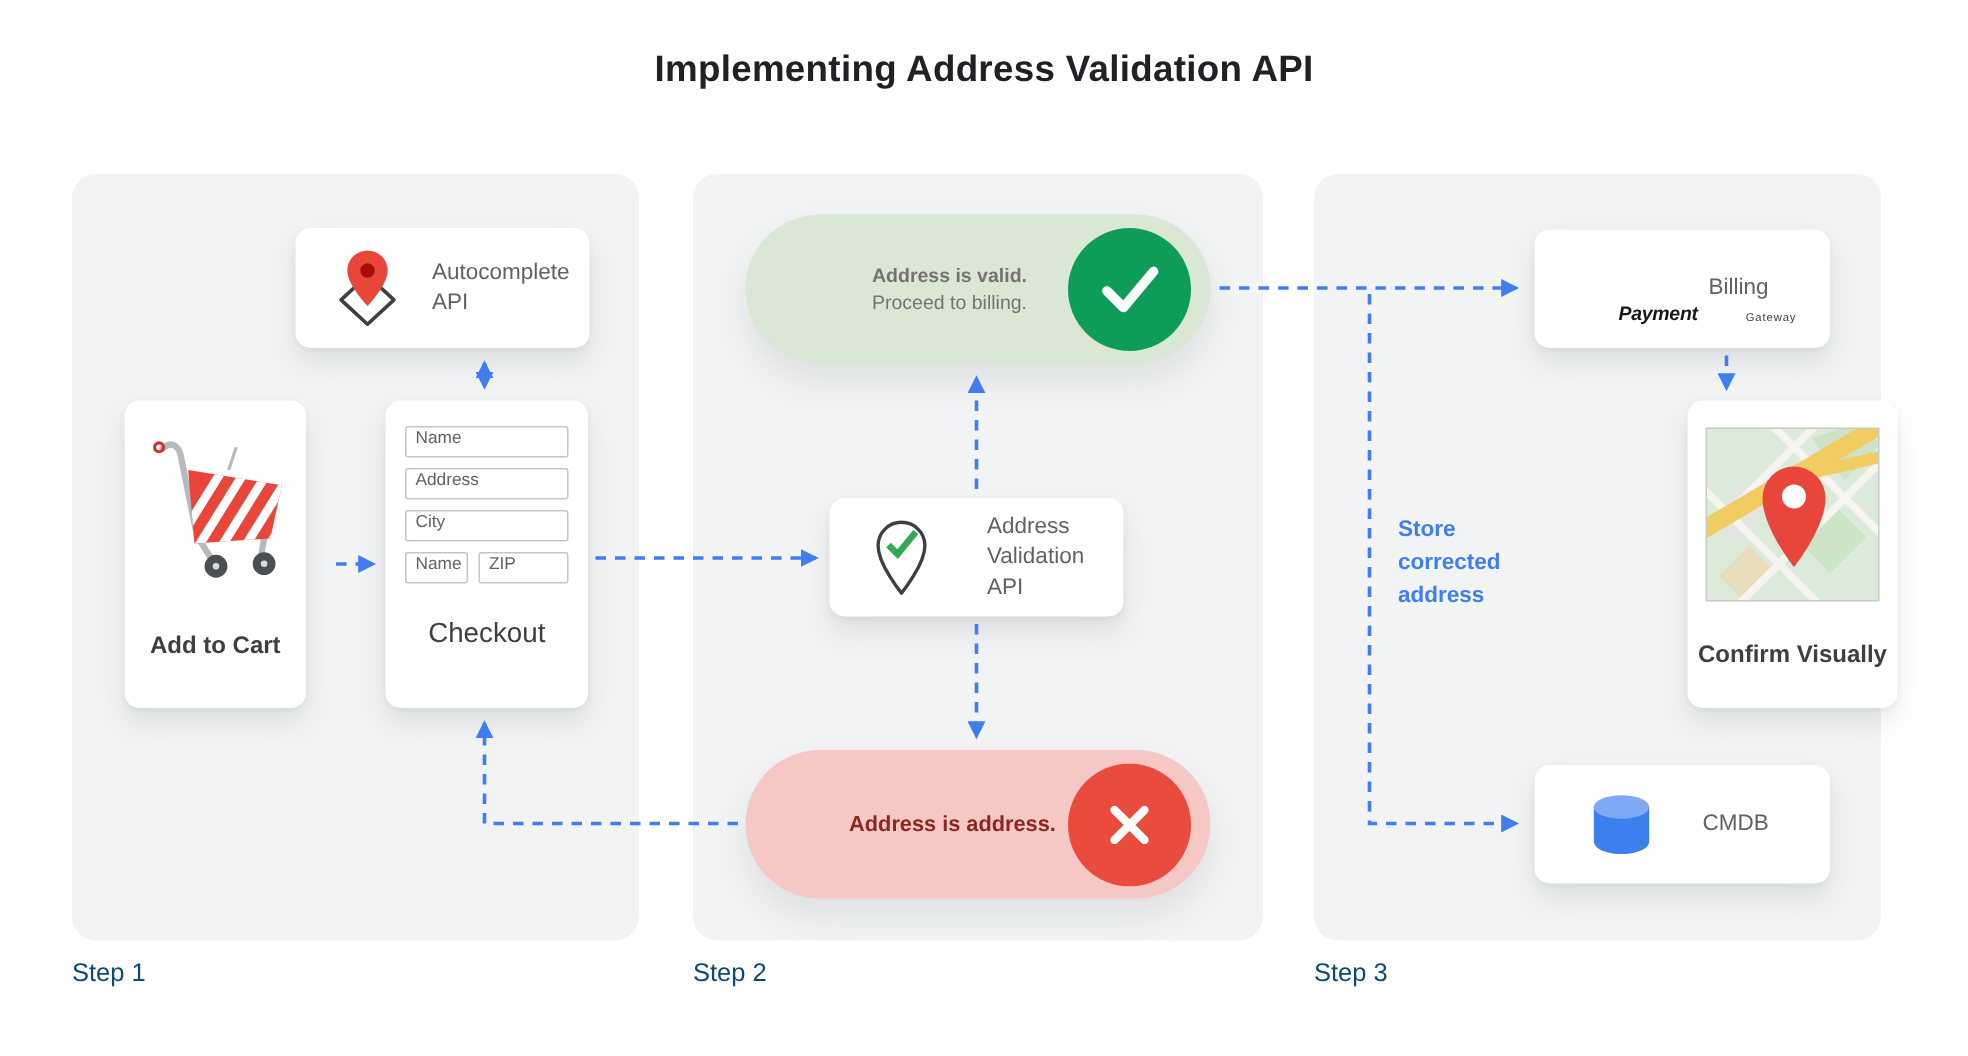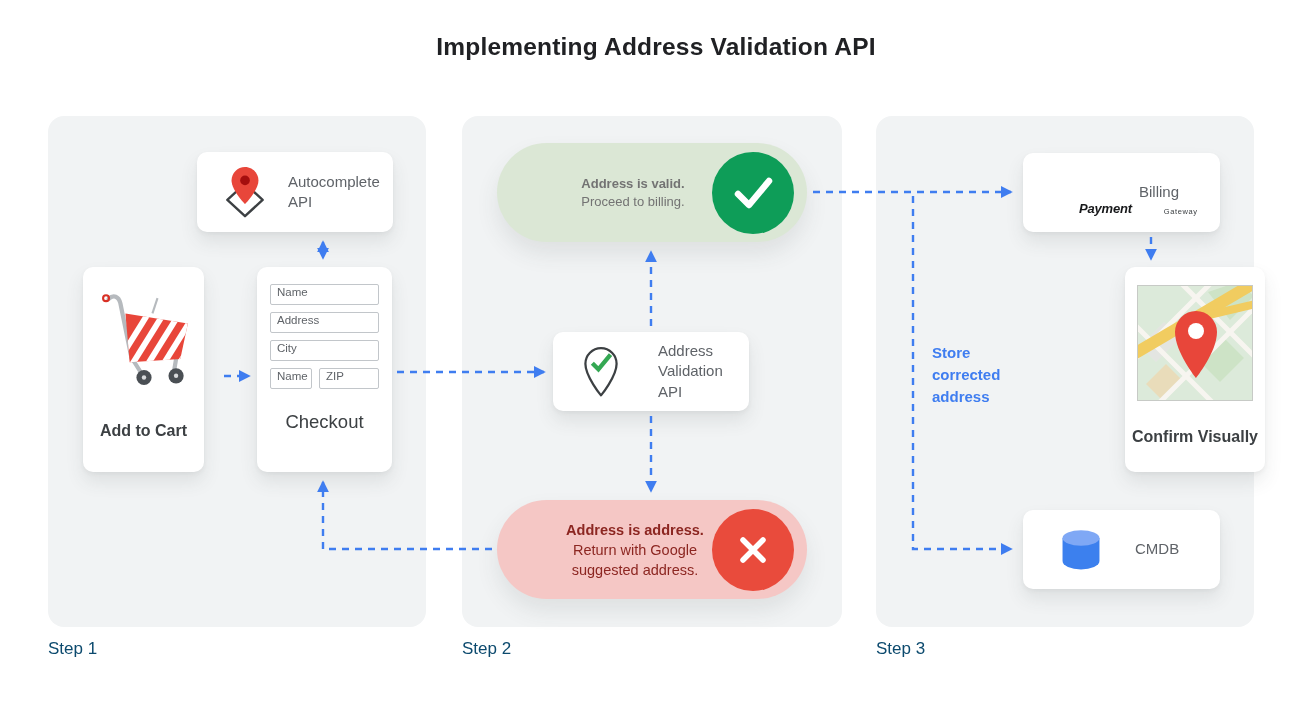--- a/index.html
+++ b/index.html
@@ -184,21 +184,20 @@
           <path d="M23 57 C23 57 5 35 5 20.5 A18 18 0 1 1 41 20.5 C41 35 23 57 23 57 Z" fill="#ffffff" stroke="#3c4043" stroke-width="2.6" stroke-linejoin="round"></path>
           <path d="M13 20 L20 27 L34 10" fill="none" stroke="#34a853" stroke-width="5"></path>
         </svg>
       </span>
       <span class="api-label">Address Validation API</span>
     </div>
 
     <div class="pill invalid">
       <div class="pill-text">
         <div class="pill-headline">Address is address.</div>
-        <div class="pill-subline">Return with Google suggested address.</div>
       </div>
       <span class="pill-badge">
         <svg viewBox="0 0 82 82" width="82" height="82">
           <circle cx="41" cy="41" r="41" fill="#e94b3c"></circle>
           <path d="M31 31 L51 51 M51 31 L31 51" stroke="#ffffff" stroke-width="5.5" stroke-linecap="round"></path>
         </svg>
       </span>
     </div>
   </section>
 

